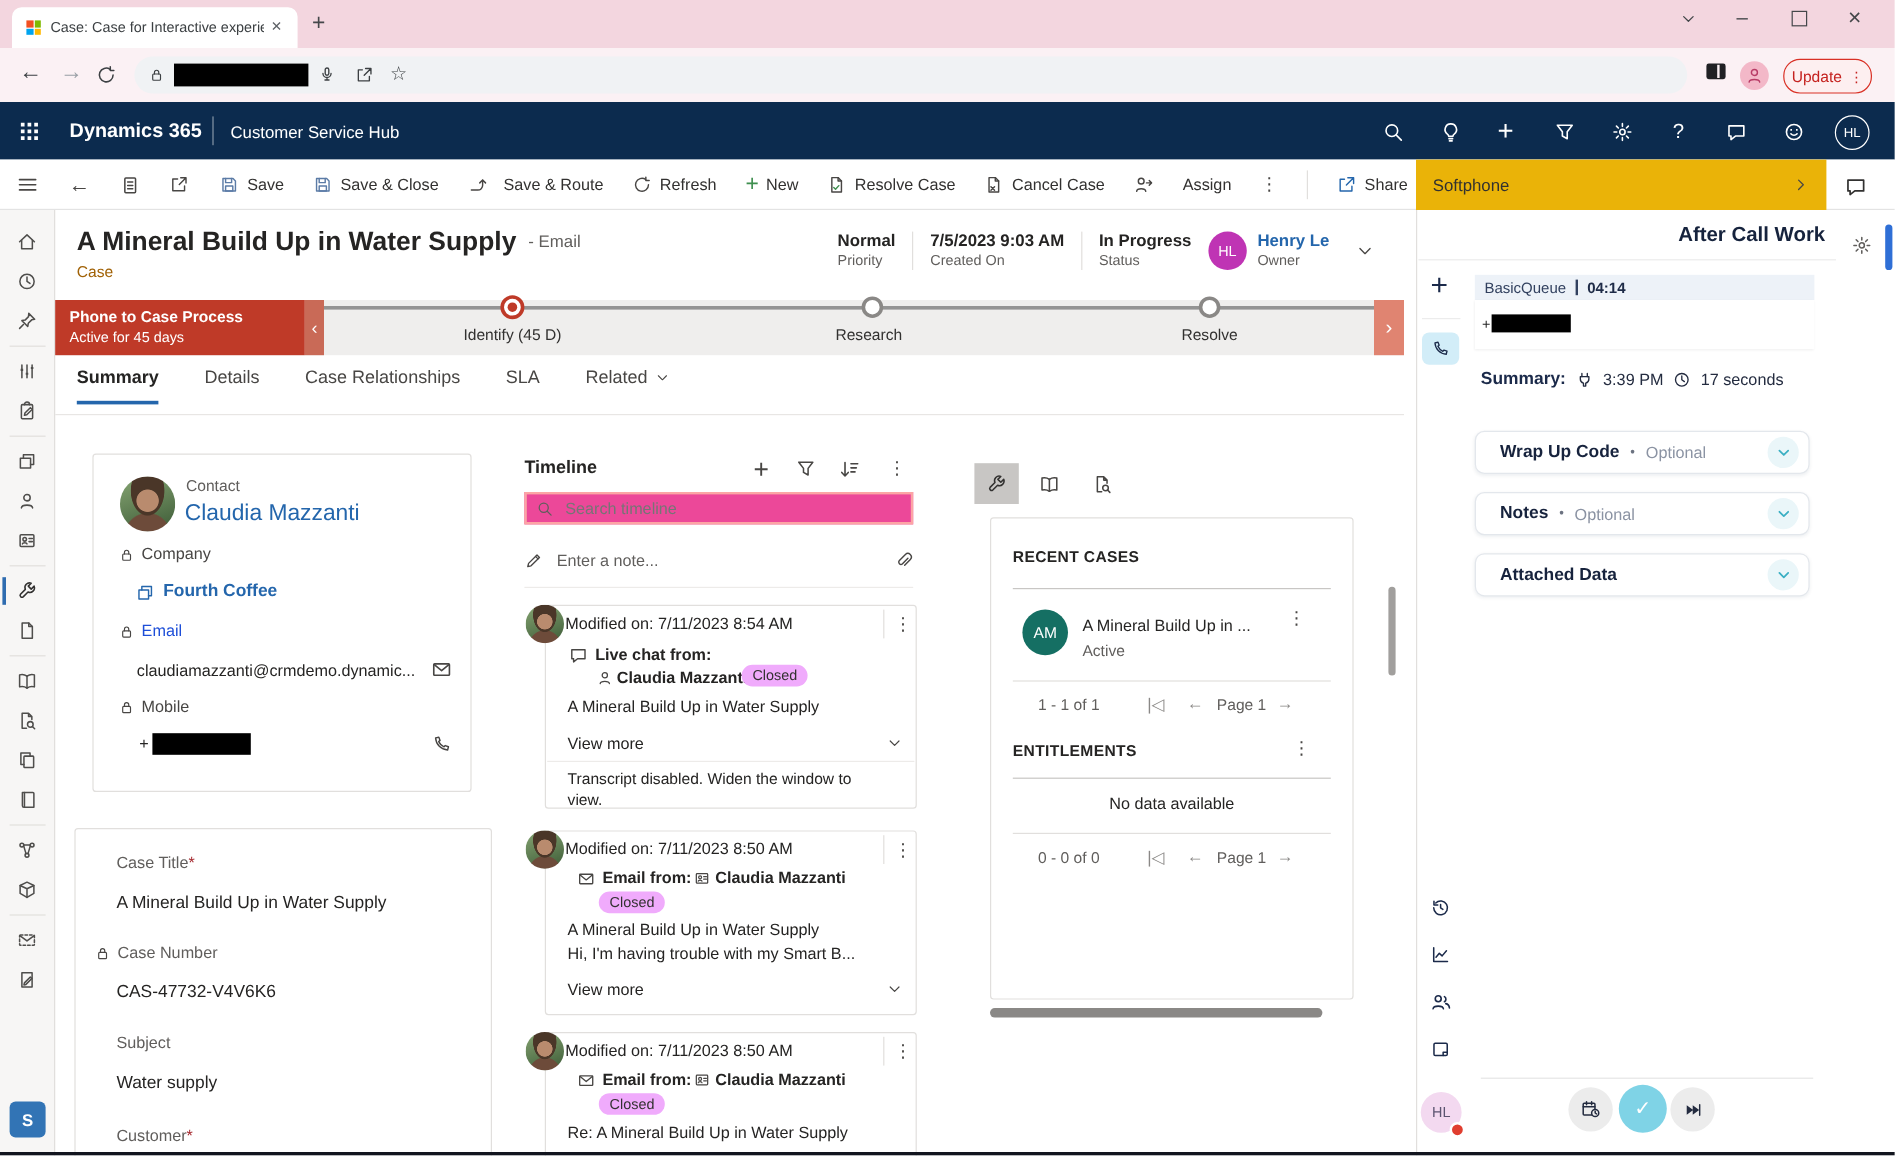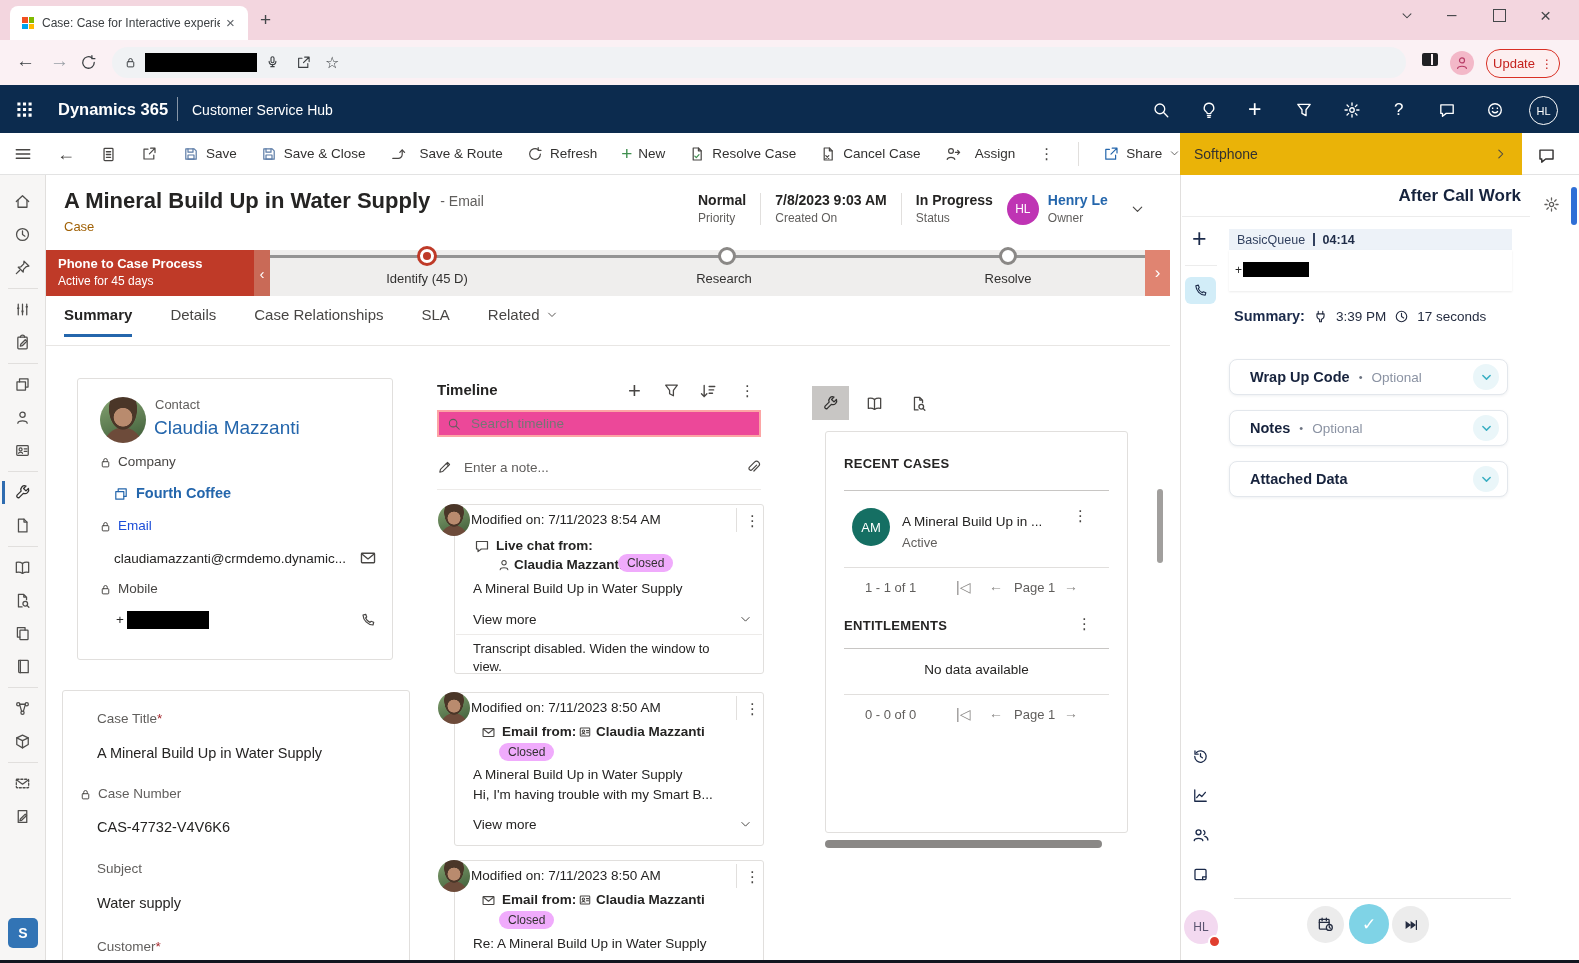--- a/index.html
+++ b/index.html
@@ -363,21 +363,21 @@
         <use href="#i-pagecheck"></use>
       </svg>
       <span>Resolve Case</span>
     </span>
   <span class="f" style="gap:7px">
       <svg class="ic" width="16" height="16" style="color:#484644">
         <use href="#i-pagex"></use>
       </svg>
       <span>Cancel Case</span>
     </span>
-  <span class="f" style="gap:14px">
+  <span class="f" style="gap:25px">
       <svg class="ic" width="16" height="16" style="color:#484644">
         <use href="#i-assign"></use>
       </svg>
       <span>Assign</span>
     </span>
   <span class="ell">⋮</span>
   <span style="width:1px;height:24px;background:#e1dfdd"></span>
   <span class="f" style="gap:7px">
       <svg class="ic" width="16" height="16" style="color:#2466ac">
         <use href="#i-share"></use>
@@ -502,21 +502,21 @@
 <span class="a f" style="left:8px;top:918px;width:30px;height:30px;background:#3274b5;border-radius:5px;color:#fff;font-weight:700;font-size:14px;justify-content:center">S</span>
 
 <div class="a f" style="left:64px;top:188px;gap:10px">
   <span style="font-size:22px;font-weight:600;color:#252423">A Mineral Build Up in Water Supply</span>
   <span style="font-size:14px;color:#605e5c">- Email</span>
 </div>
 <span class="a" style="left:64px;top:219px;font-size:13px;color:#a16207">Case</span>
 <div class="a f" style="left:698px;top:192px;gap:14px">
   <span><b style="font-size:14px;font-weight:600;display:block">Normal</b><span style="font-size:12px;color:#605e5c">Priority</span></span>
   <span style="width:1px;height:32px;background:#e1dfdd"></span>
-  <span><b style="font-size:14px;font-weight:600;display:block">7/8/2023 9:03 AM</b><span style="font-size:12px;color:#605e5c">Created On</span></span>
+  <span><b style="font-size:14px;font-weight:600;display:block">7/5/2023 9:03 AM</b><span style="font-size:12px;color:#605e5c">Created On</span></span>
   <span style="width:1px;height:32px;background:#e1dfdd"></span>
   <span><b style="font-size:14px;font-weight:600;display:block">In Progress</b><span style="font-size:12px;color:#605e5c">Status</span></span>
   <span class="f" style="gap:9px">
     <span class="f" style="width:32px;height:32px;border-radius:50%;background:#bf34b4;color:#fff;font-size:12px;justify-content:center">HL</span>
     <span><a style="font-size:14px;font-weight:600;color:#2466ac;text-decoration:none;display:block">Henry Le</a><span style="font-size:12px;color:#605e5c">Owner</span></span>
   </span>
   <svg class="ic" width="15" height="15" style="color:#484644;margin-left:8px">
       <use href="#i-chevd"></use>
     </svg>
 </div>

